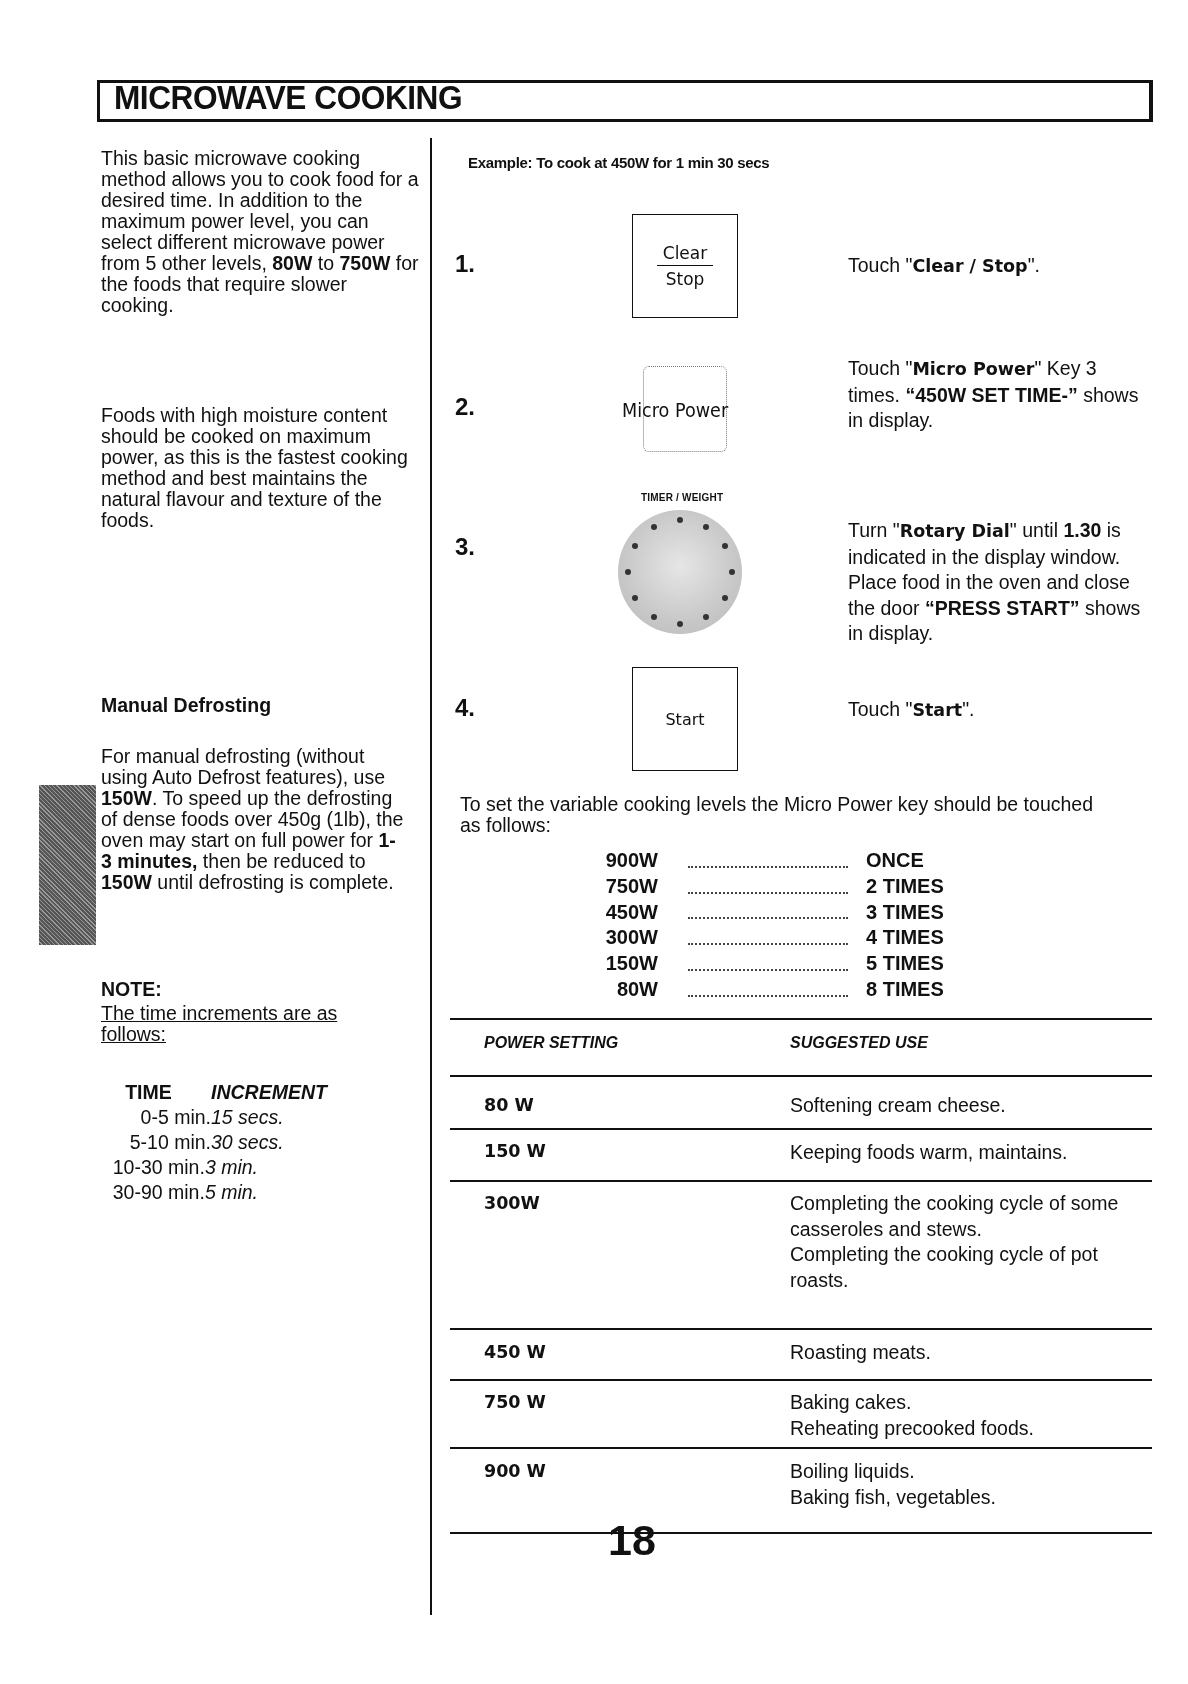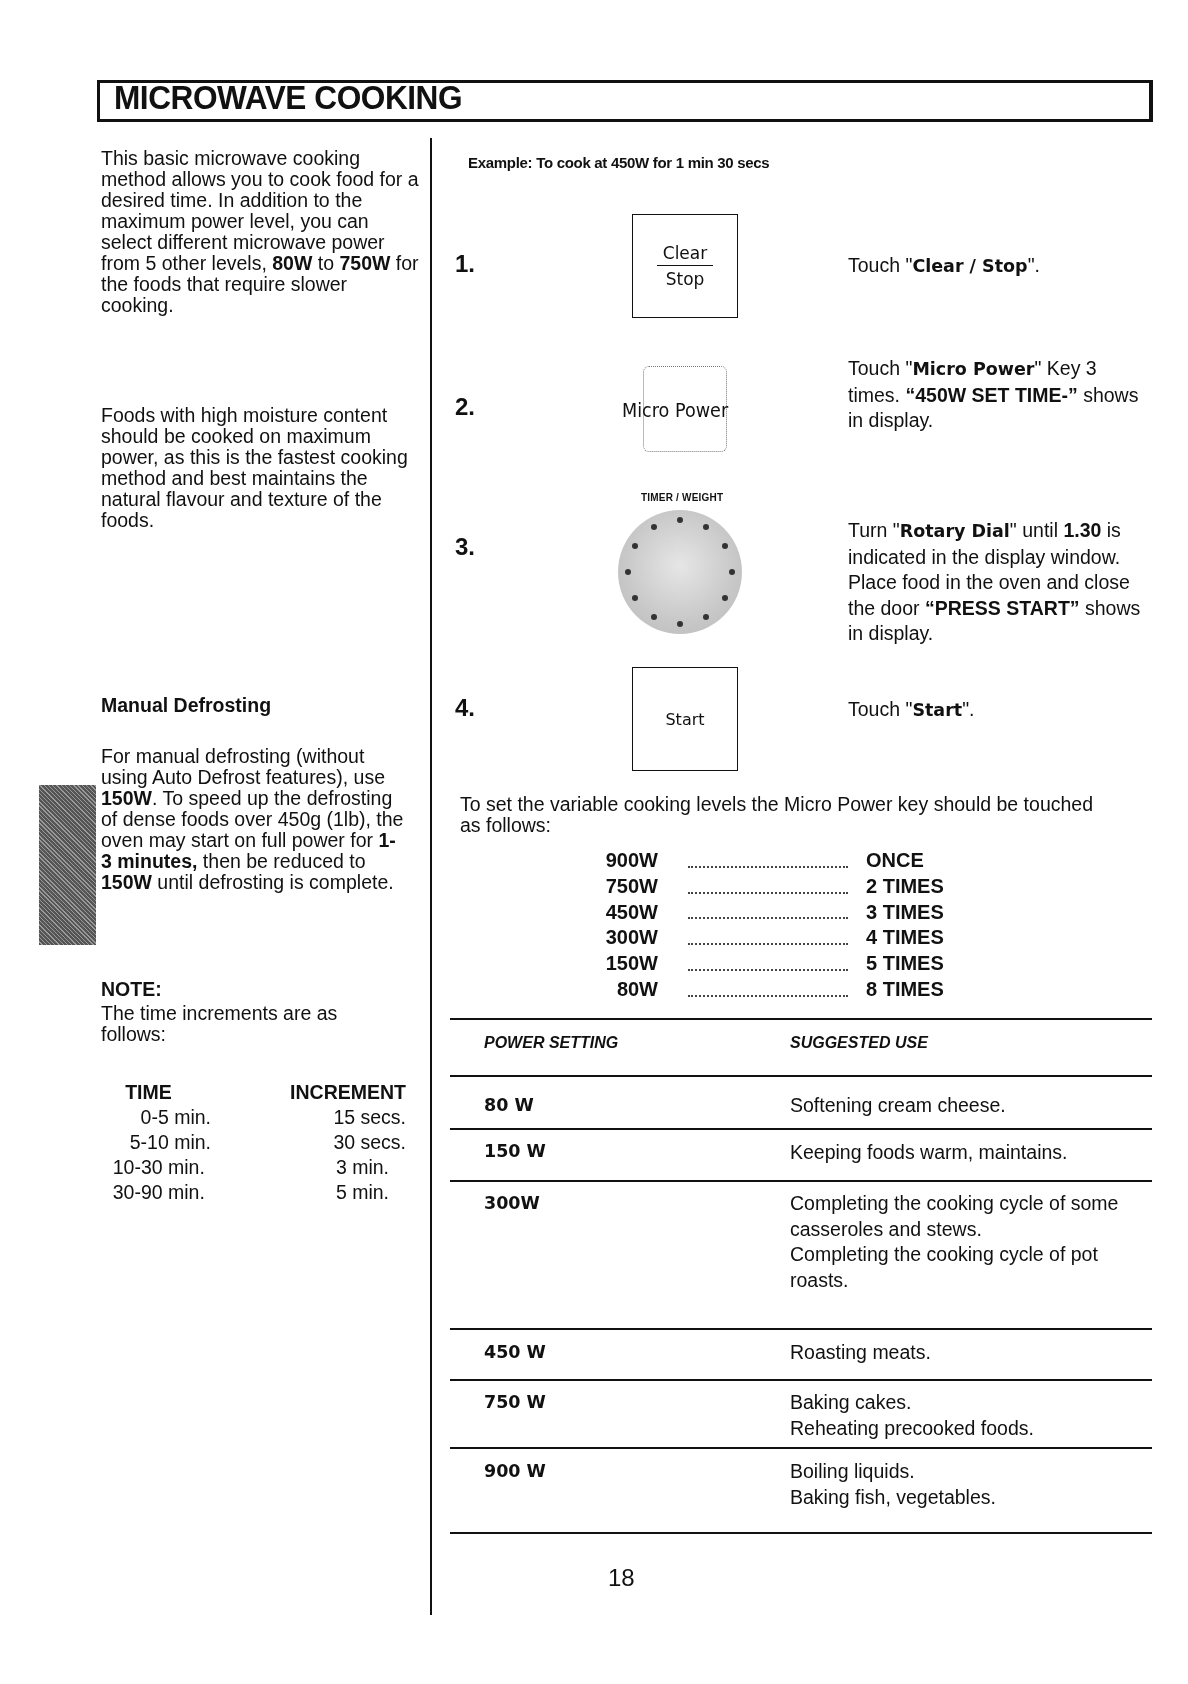--- a/index.html
+++ b/index.html
@@ -11,63 +11,63 @@
     .vdiv { left: 430px; top: 138px; width: 2px; height: 1477px; background: #111; }
     .body-text { font-size: 19.5px; line-height: 21px; }
     .lcol { left: 101px; width: 320px; }
     .b { font-weight: bold; }
     .heading { font-size: 19.5px; font-weight: bold; }
     .gray-bar { left: 39px; top: 785px; width: 57px; height: 160px;
       background: repeating-linear-gradient(45deg, #555 0 2px, #999 2px 3px); }
     .time-table { left: 101px; top: 1080px; width: 310px; font-size: 19.5px; line-height: 25px; }
     .time-table .row { display: flex; }
     .time-table .c1 { width: 110px; text-align: right; }
-    .time-table .c2 { width: 195px; text-align: right; padding-left: 0; }
+    .time-table .c2 { width: 195px; text-align: left; padding-left: 0; font-style: italic; }
     .time-table .hdr { font-weight: bold; }
     .step-num { font-size: 24px; font-weight: bold; left: 455px; }
     .key { border: 1.5px solid #111; box-sizing: border-box; width: 106px; height: 104px; left: 632px; display:flex; flex-direction:column; align-items:center; justify-content:center; font-family: "DejaVu Sans", sans-serif; font-size: 17px; }
     .key .frac { border-bottom: 1.5px solid #111; padding: 0 6px 2px 6px; }
     .key .frac2 { padding-top: 3px; }
     .mp-box { left: 643px; top: 366px; width: 84px; height: 86px; border: 1.5px dotted #777; border-radius: 6px; box-sizing: border-box; }
     .mp-label { left: 622px; top: 398px; font-family: "DejaVu Sans", sans-serif; font-size: 20px; transform: scaleX(0.88); transform-origin: left; }
     .dial-label { left: 641px; top: 492px; font-size: 10px; font-weight: bold; letter-spacing: 0.2px; }
     .dial { left: 618px; top: 510px; width: 124px; height: 124px; border-radius: 50%;
       background: radial-gradient(circle at 50% 45%, #e6e6e6 0%, #c8c8c8 60%, #b8b8b8 100%); }
     .desc { left: 848px; width: 300px; font-size: 19.5px; line-height: 25.5px; }
     .desc .db { font-family: "DejaVu Sans", sans-serif; font-weight: bold; font-size: 17.5px; }
     .dot-list { left: 580px; top: 848px; font-size: 20px; line-height: 25.8px; font-weight: bold; }
     .dot-list .row { display: flex; align-items: center; }
     .dot-list .w { width: 78px; text-align: right; }
     .dot-list .dots { width: 160px; margin: 0 18px 0 30px; border-bottom: 2px dotted #444; height: 12px; }
     .hline { height: 2px; background: #111; left: 450px; width: 702px; }
     .ptable-hdr { font-size: 16px; font-weight: bold; font-style: italic; }
     .ptable-w { left: 484px; font-family: "DejaVu Sans", sans-serif; font-weight: bold; font-size: 17.5px; }
     .ptable-use { left: 790px; width: 360px; font-size: 19.5px; line-height: 25.5px; }
-    .page-num { left: 608px; top: 1564px; font-size: 24px; font-weight: normal; }
+    .page-num { left: 608px; top: 1516px; font-size: 43px; font-weight: bold; }
   </style>
 </head>
 <body>
 
 <div class="abs title-box"></div>
 <div class="abs title">MICROWAVE COOKING</div>
 
 <div class="abs vdiv"></div>
 
 <div class="abs body-text lcol" style="top:148px;"><span>This basic microwave cooking method allows you to cook food for a desired time. In addition to the maximum power level, you can select different microwave power from 5 other levels, </span><span class="b">80W</span><span> to </span><span class="b">750W</span><span> for the foods that require slower cooking.</span></div>
 
 <div class="abs body-text lcol" style="top:405px;">Foods with high moisture content should be cooked on maximum power, as this is the fastest cooking method and best maintains the natural flavour and texture of the foods.</div>
 
 <div class="abs heading lcol" style="top:694px;">Manual Defrosting</div>
 
 <div class="abs gray-bar"></div>
 
 <div class="abs body-text lcol" style="top:746px; width:305px;"><span>For manual defrosting (without using Auto Defrost features), use </span><span class="b">150W</span><span>. To speed up the defrosting of dense foods over 450g (1lb), the oven may start on full power for </span><span class="b">1-3 minutes,</span><span> then be reduced to </span><span class="b">150W</span><span> until defrosting is complete.</span></div>
 
 <div class="abs heading lcol" style="top:978px;">NOTE:</div>
-<div class="abs body-text lcol" style="top:1003px; width:280px;">The time increments are as follows:</div>
+<div class="abs body-text lcol" style="top:1003px; width:280px;text-decoration:underline;">The time increments are as follows:</div>
 
 <div class="abs time-table">
   <div class="row hdr">
     <span class="c1" style="text-align:center; width:95px;">TIME</span>
     <span class="c2" style="padding-left:15px;">INCREMENT</span>
   </div>
   <div class="row">
     <span class="c1">0-5 min.</span>
     <span class="c2">15 secs.</span>
   </div>

